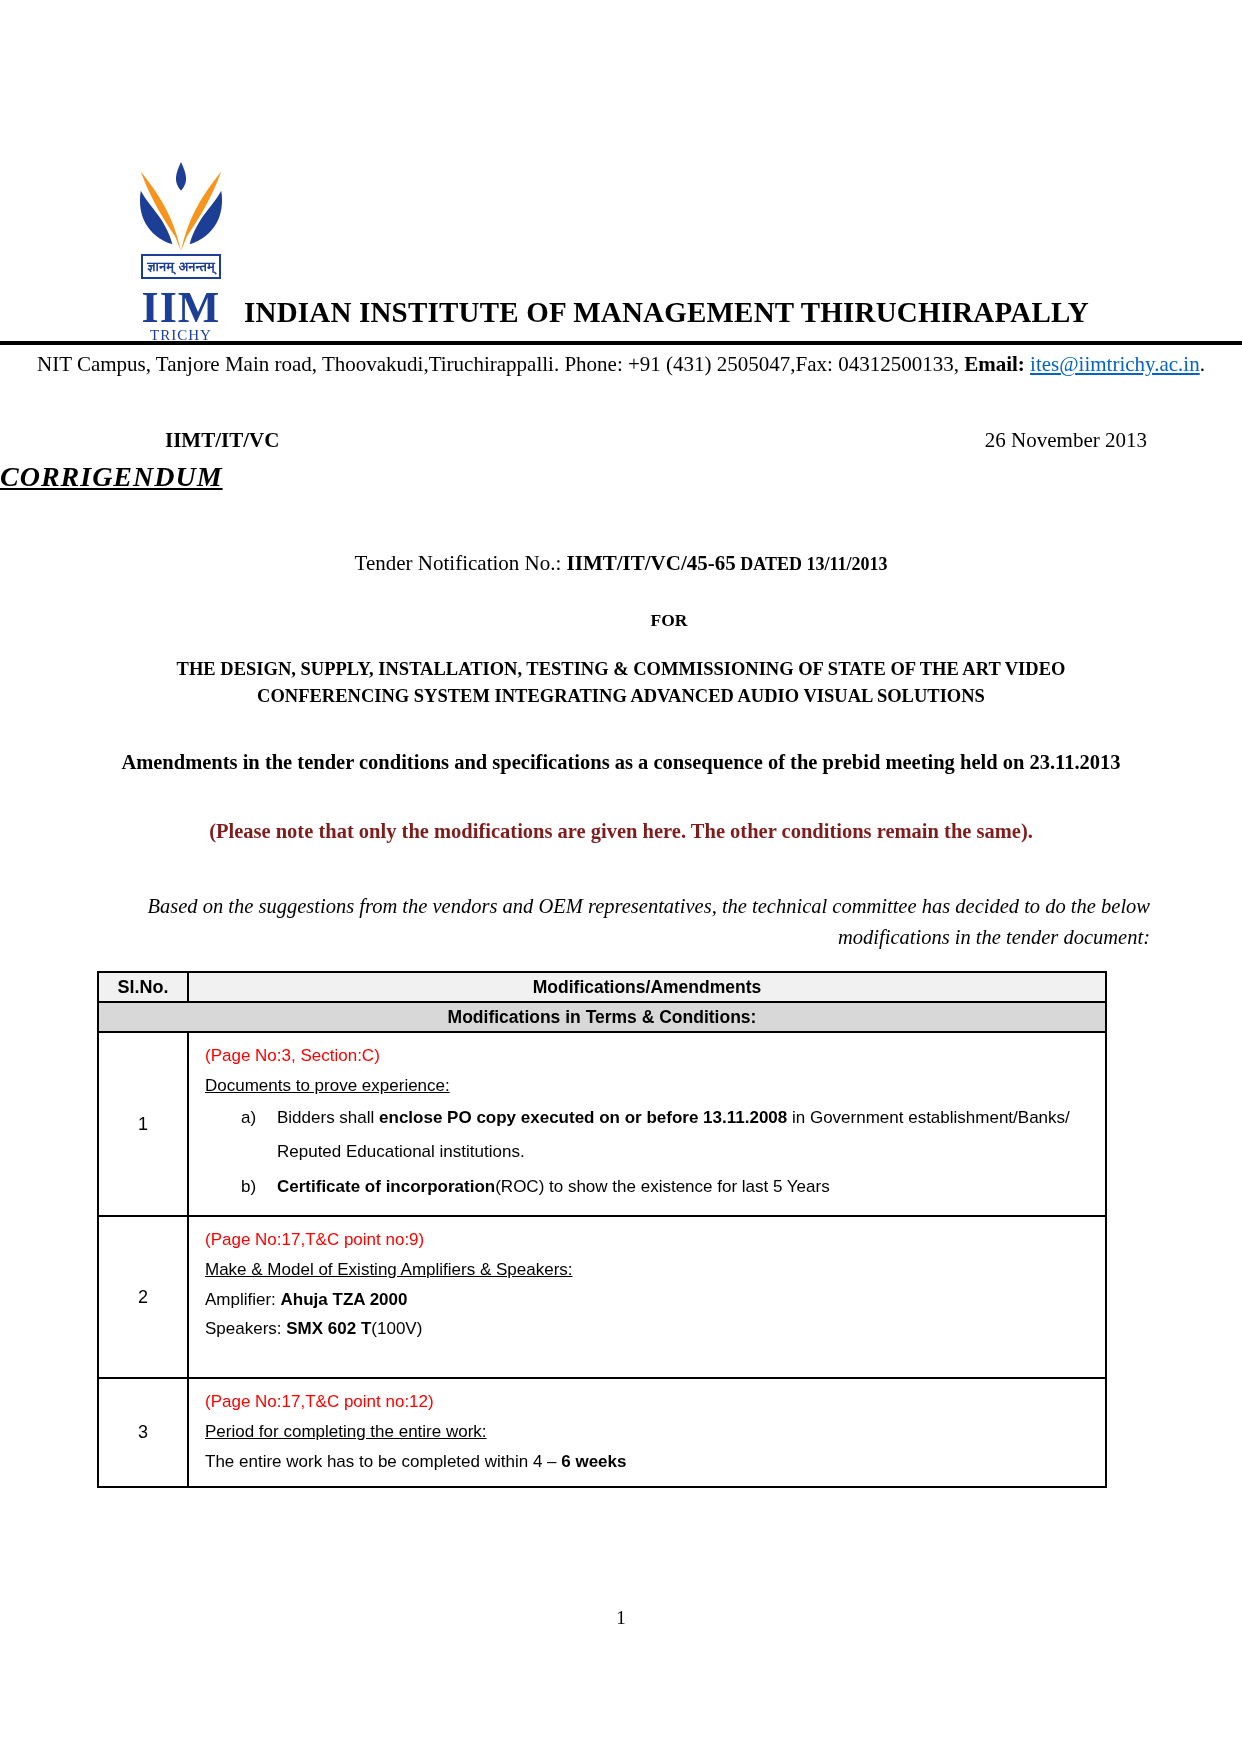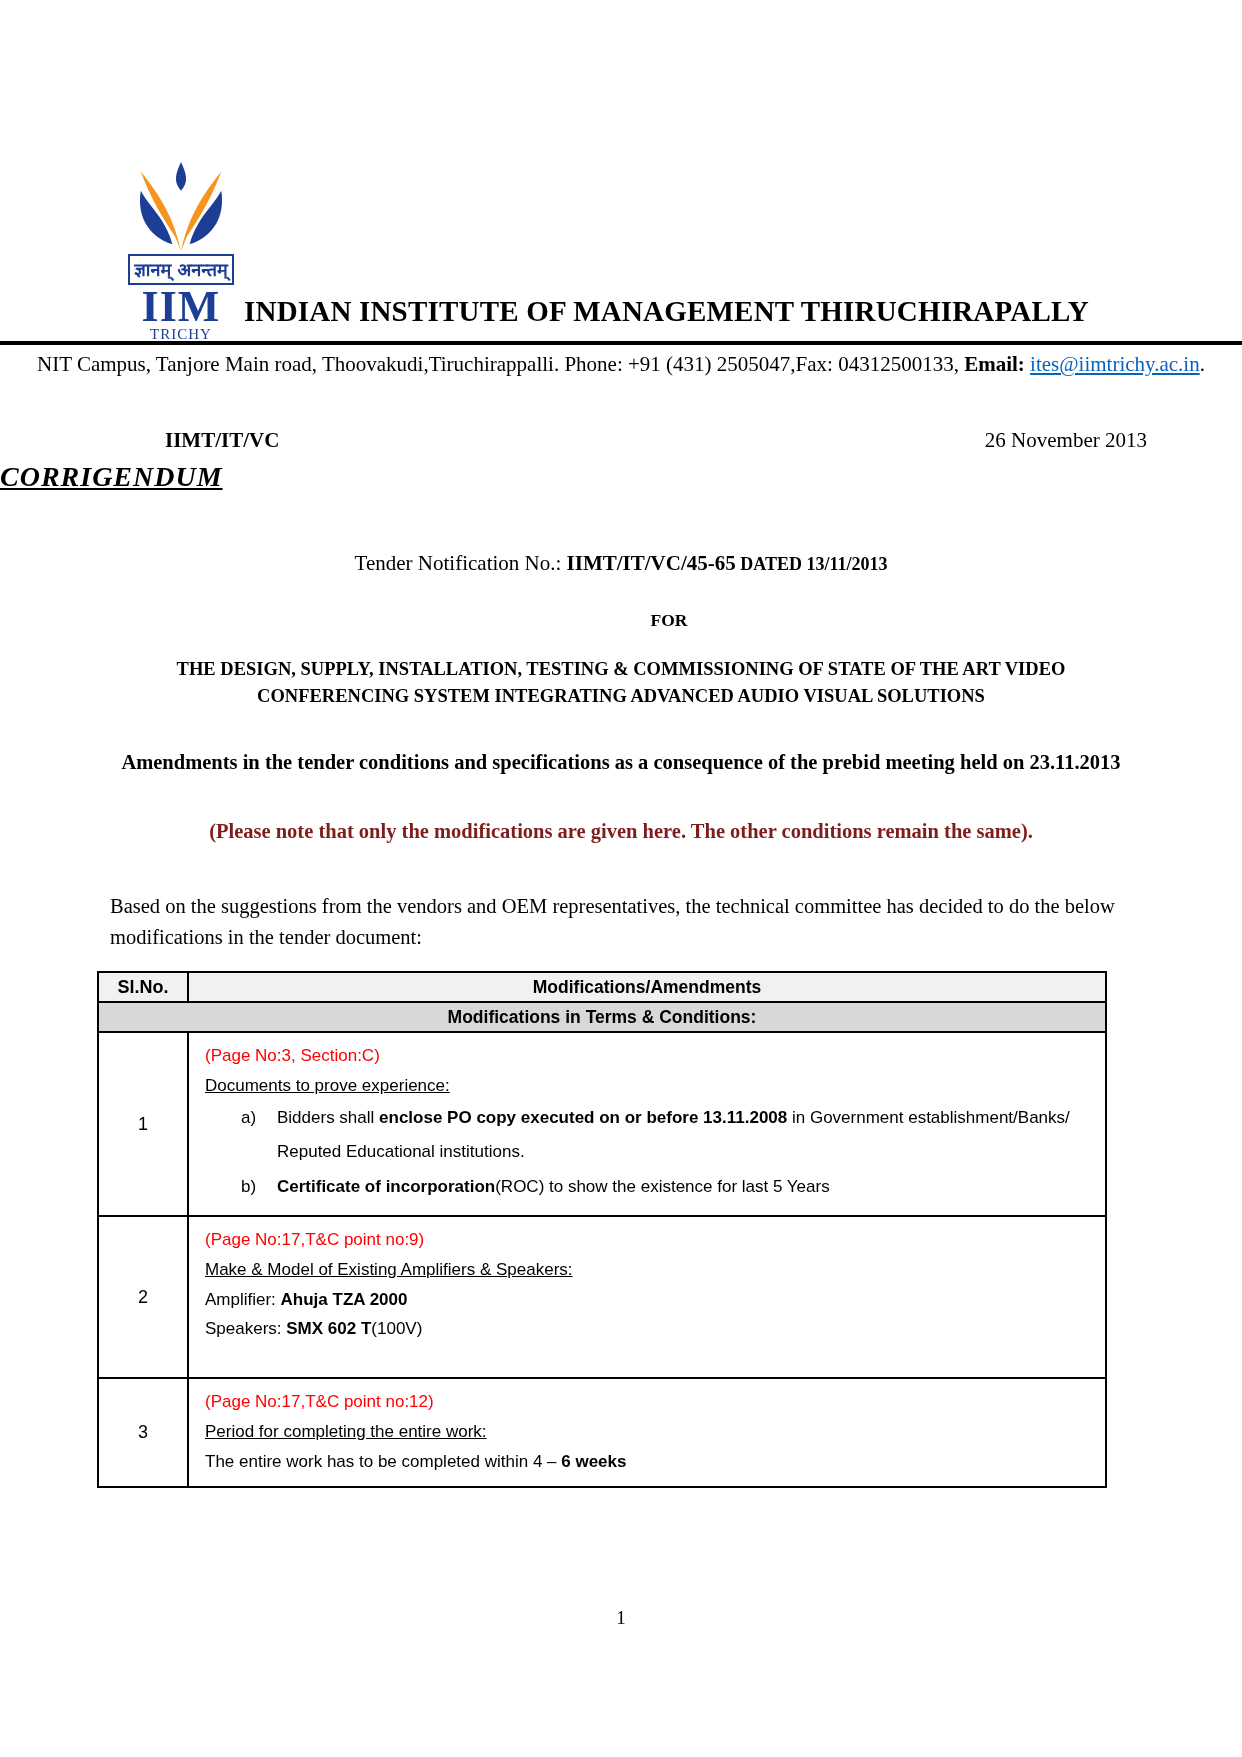--- a/index.html
+++ b/index.html
@@ -13,27 +13,27 @@
 
   
   .logo-title-row {
     position: absolute; top: 160px; left: 128px; right: 60px;
     display: flex; align-items: flex-end; gap: 10px;
   }
   .logo { width: 106px; flex: none; display: flex; flex-direction: column; align-items: center; }
   .logo svg { display: block; }
   .motto-box {
     border: 2px solid #1c3e94; color: #1c3e94;
-    font-size: 18px; font-weight: bold; padding: 1px 4px 2px;
+    font-size: 13px; font-weight: bold; padding: 1px 4px 2px;
     white-space: nowrap; margin-top: 2px;
     font-family: "DejaVu Sans", sans-serif;
   }
   .iim-acronym {
     color: #1c3e94; font-family: "Liberation Serif", serif;
-    font-size: 44px; font-weight: bold; line-height: 0.9; letter-spacing: 1px; margin-top: 2px;
+    font-size: 44px; font-weight: bold; line-height: 0.9; letter-spacing: 1px; margin-top: 9px;
   }
   .iim-city {
     color: #1c3e94; font-family: "Liberation Serif", serif;
     font-size: 15px; letter-spacing: 1px; line-height: 1;
   }
   .institute-name {
     font-size: 29px; font-weight: bold; white-space: nowrap;
     padding-bottom: 14px; letter-spacing: 0.2px;
   }
 
@@ -76,21 +76,21 @@
     width: 1000px; text-align: center; font-weight: bold; font-size: 20.5px; line-height: 1.25;
   }
 
   .note-line {
     position: absolute; top: 820px; left: 0; width: 100%;
     text-align: center; font-weight: bold; font-size: 20.5px; color: #7f1d1d;
   }
 
   .intro-para {
     position: absolute; top: 891px; left: 110px; width: 1040px;
-    font-size: 20.5px; line-height: 1.5; text-align: left;
+    font-size: 20.5px; line-height: 1.5; text-align: right; font-style: italic;
   }
 
   
   .mods-table {
     position: absolute; top: 971px; left: 97px; width: 1010px;
     border-collapse: collapse; table-layout: fixed;
     font-family: "Liberation Sans", sans-serif; font-size: 17px;
   }
   .mods-table td, .mods-table th { border: 2px solid #000; vertical-align: middle; }
   .mods-table .caption-cell {

